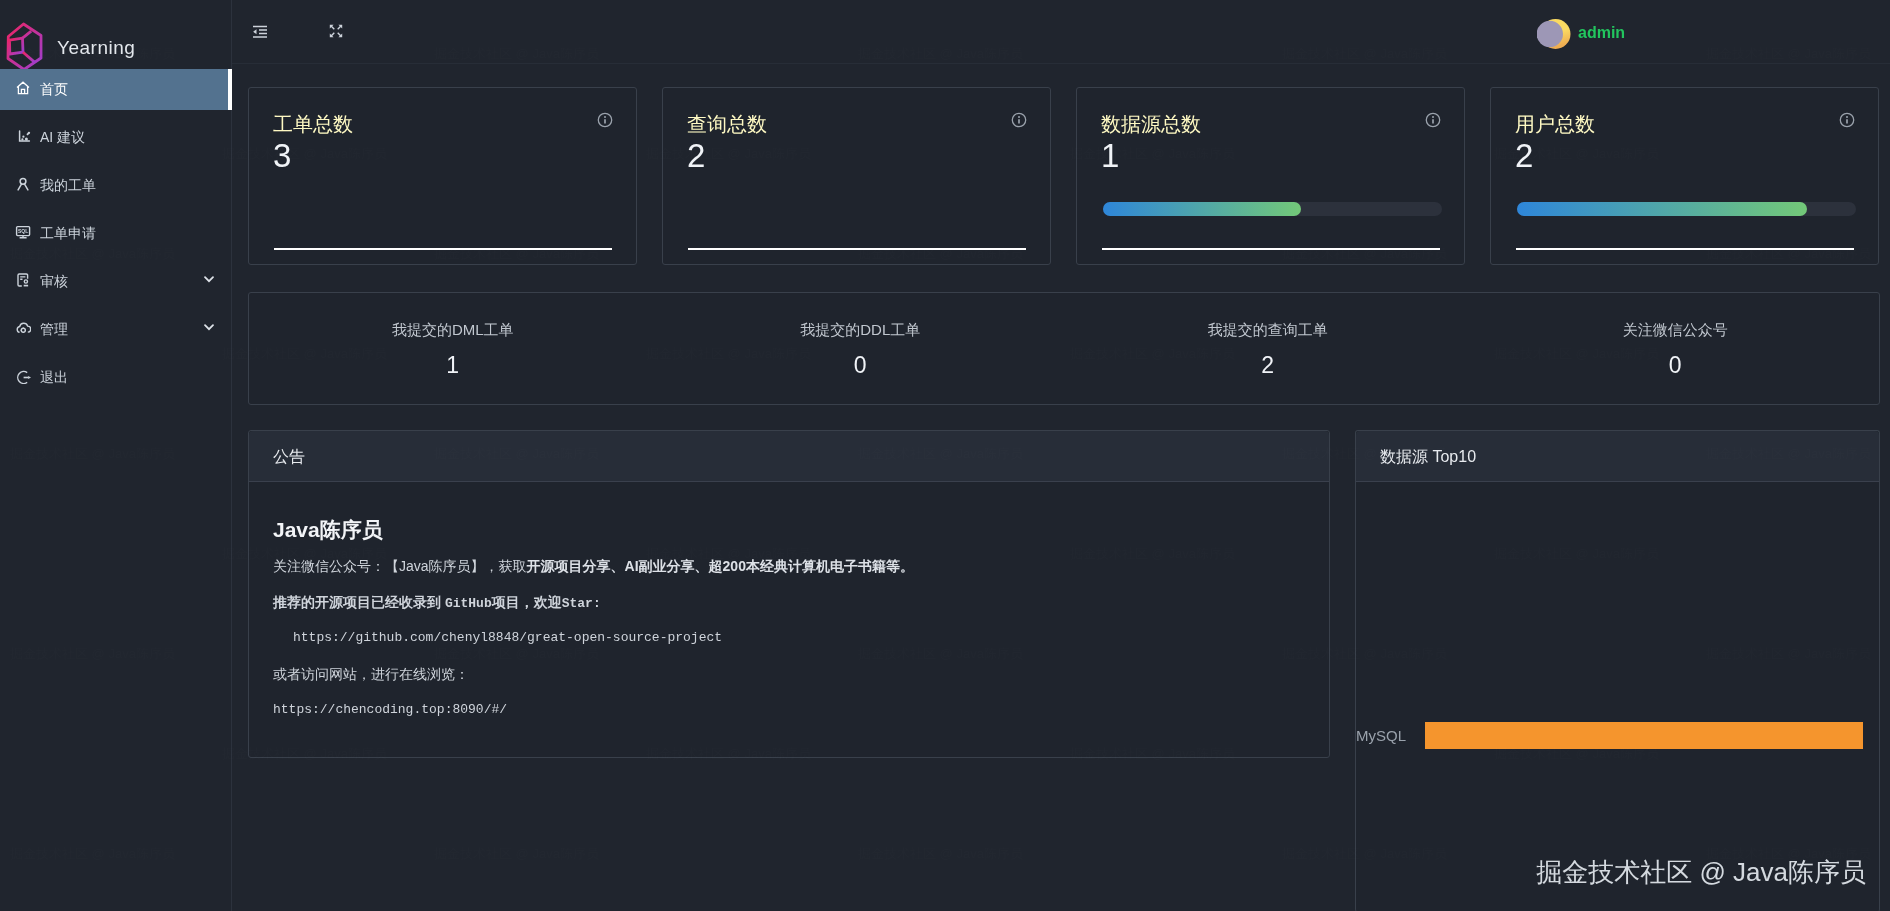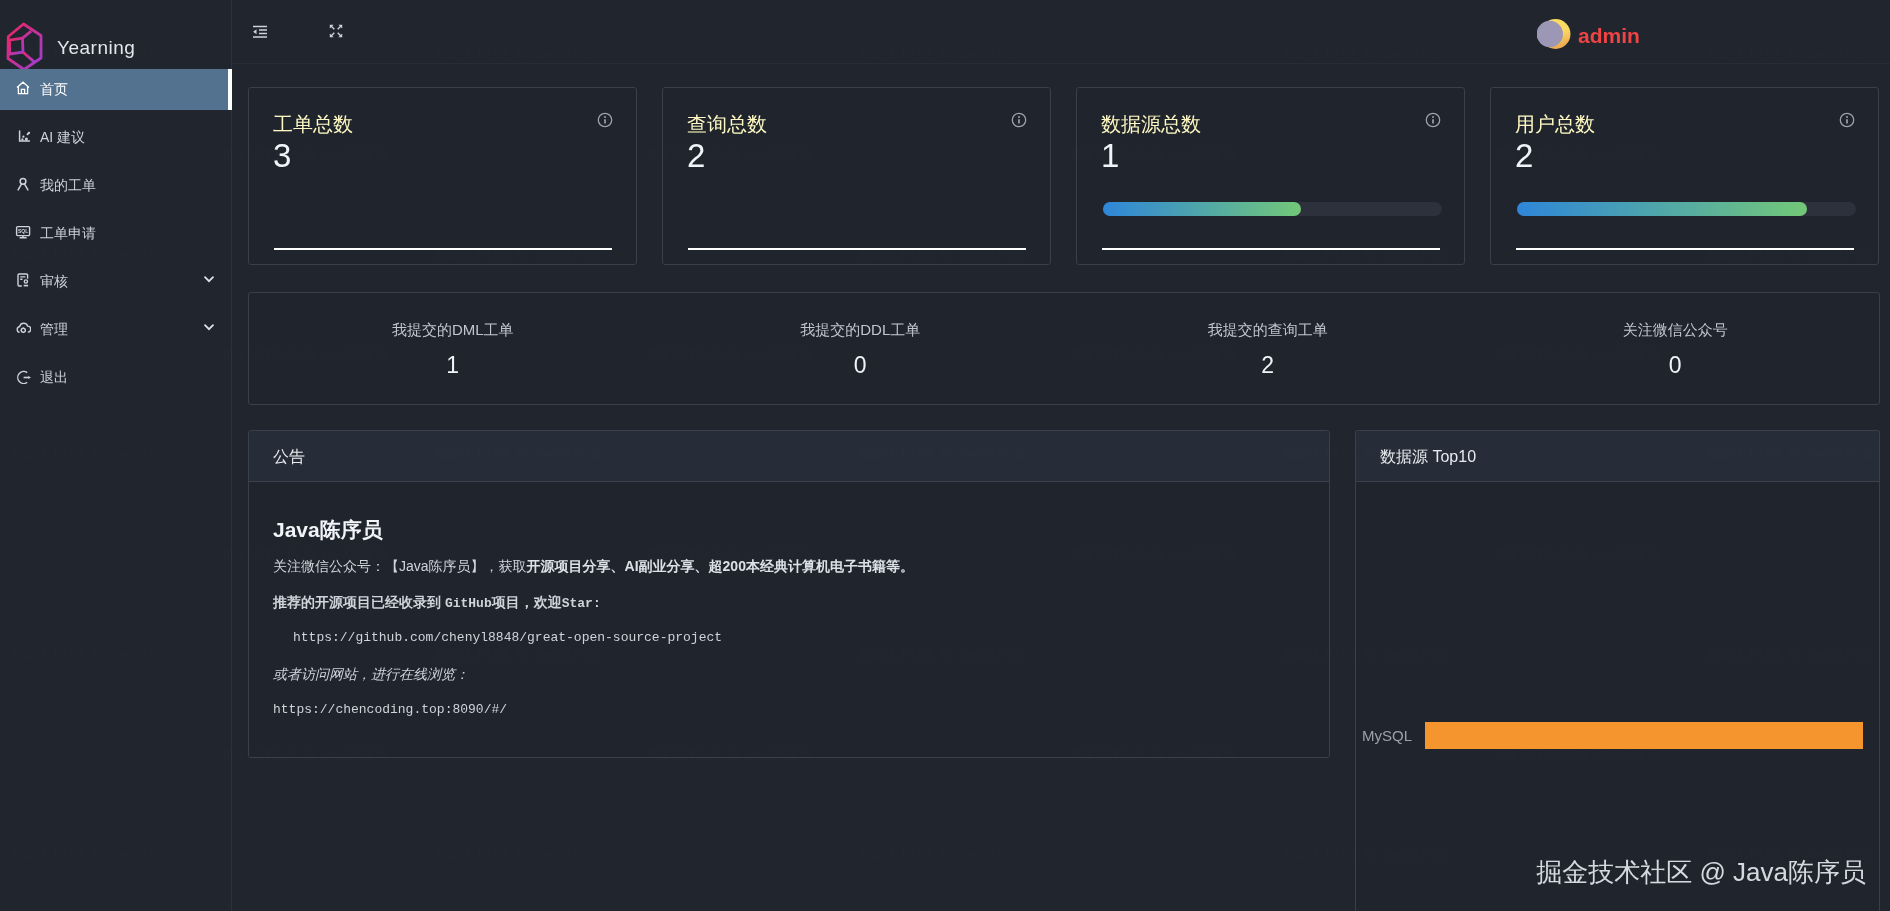--- a/index.html
+++ b/index.html
@@ -18,22 +18,22 @@
   .mitem .mico { position:absolute; left:15px; top:11px; }
   .mitem .mtxt { position:absolute; left:40px; top:12px; }
   .mitem.active { background:#53728f; color:#ffffff; }
   .mitem.active::after { content:""; position:absolute; right:0; top:0;
     width:4px; height:41px; background:#ffffff; }
   .mitem .chev { position:absolute; right:17px; top:12px; }
   
   #hdr { position:absolute; left:232px; top:0; width:1658px; height:64px;
     border-bottom:1px solid #272d37; }
   #avatar { position:absolute; left:1537px; top:15px; width:36px; height:36px; }
-  #uname { position:absolute; left:1578px; top:24px; font-size:21px;
-    font-weight:bold; color:#ef4444; }
+  #uname { position:absolute; left:1578px; top:24px; font-size:16px;
+    font-weight:bold; color:#22c55e; }
   
   .card { position:absolute; background:#1f242d; border:1px solid #39404b;
     border-radius:3px; }
   .stat-label { position:absolute; left:24px; top:23px; font-size:20px; color:#fef9c3;text-align:center; }
   .stat-num { position:absolute; left:24px; top:49px; font-size:33px; color:#f0f3f7; }
   .stat-info { position:absolute; right:23px; top:24px; }
   .stat-line { position:absolute; left:25px; right:24px; bottom:14px; height:2px;
     background:#ffffff; }
   .ptrack { position:absolute; left:26px; top:114px; width:339px; height:14px;
     border-radius:7px; background:#2c313c; }
@@ -48,21 +48,21 @@
   .phead { position:absolute; left:0; top:0; right:0; height:51px; background:#272d38;
     border-bottom:1px solid #3a404d; border-radius:4px 4px 0 0; }
   .phead span { position:absolute; left:24px; top:16px; font-size:16px; color:#e8ebef; }
   
   #ann-title { position:absolute; left:24px; top:85px; font-size:21px;
     font-weight:bold; color:#f2f4f7; }
   .annp { position:absolute; left:24px; font-size:14px; color:#cfd4db; }
   .annp b { color:#dde1e7; }
   .mono { font-family:"Liberation Mono", monospace; font-size:13px; }
   
-  #mysql-lab { position:absolute; left:0; top:296px; width:62px; text-align:center;
+  #mysql-lab { position:absolute; left:0; top:296px; width:62px; text-align:left;
     font-size:15px; color:#9aa2ac; }
   #mysql-bar { position:absolute; left:69px; top:291px; width:438px; height:27px;
     background:#f5952d; }
   
   #wm-big { position:absolute; left:1236px; top:855px; width:630px; text-align:right;
     font-size:26px; color:rgba(228,233,239,0.92); }
   #wmtile { position:absolute; left:0; top:0; pointer-events:none; }
 </style>
 </head>
 <body>
@@ -239,21 +239,21 @@
 </div>
 
 <div class="card" style="left:248px;top:430px;width:1082px;height:328px;">
   <div class="phead">
       <span>公告</span>
     </div>
   <div id="ann-title">Java陈序员</div>
   <div class="annp" style="top:127px;">关注微信公众号：【Java陈序员】，获取<b>开源项目分享、AI副业分享、超200本经典计算机电子书籍等。</b></div>
   <div class="annp" style="top:163px;font-weight:bold;">推荐的开源项目已经收录到 <span class="mono">GitHub</span>项目，欢迎<span class="mono">Star:</span></div>
   <div class="annp mono" style="top:199px;margin-left:20px;">https://github.com/chenyl8848/great-open-source-project</div>
-  <div class="annp" style="top:235px;font-style:italic;">或者访问网站，进行在线浏览：</div>
+  <div class="annp" style="top:235px;">或者访问网站，进行在线浏览：</div>
   <div class="annp mono" style="top:271px;">https://chencoding.top:8090/#/</div>
 </div>
 
 <div class="card" style="left:1355px;top:430px;width:525px;height:482px;border-bottom:none;">
   <div class="phead">
       <span>数据源 Top10</span>
     </div>
   <div id="mysql-lab">MySQL</div>
   <div id="mysql-bar"></div>
 </div>

